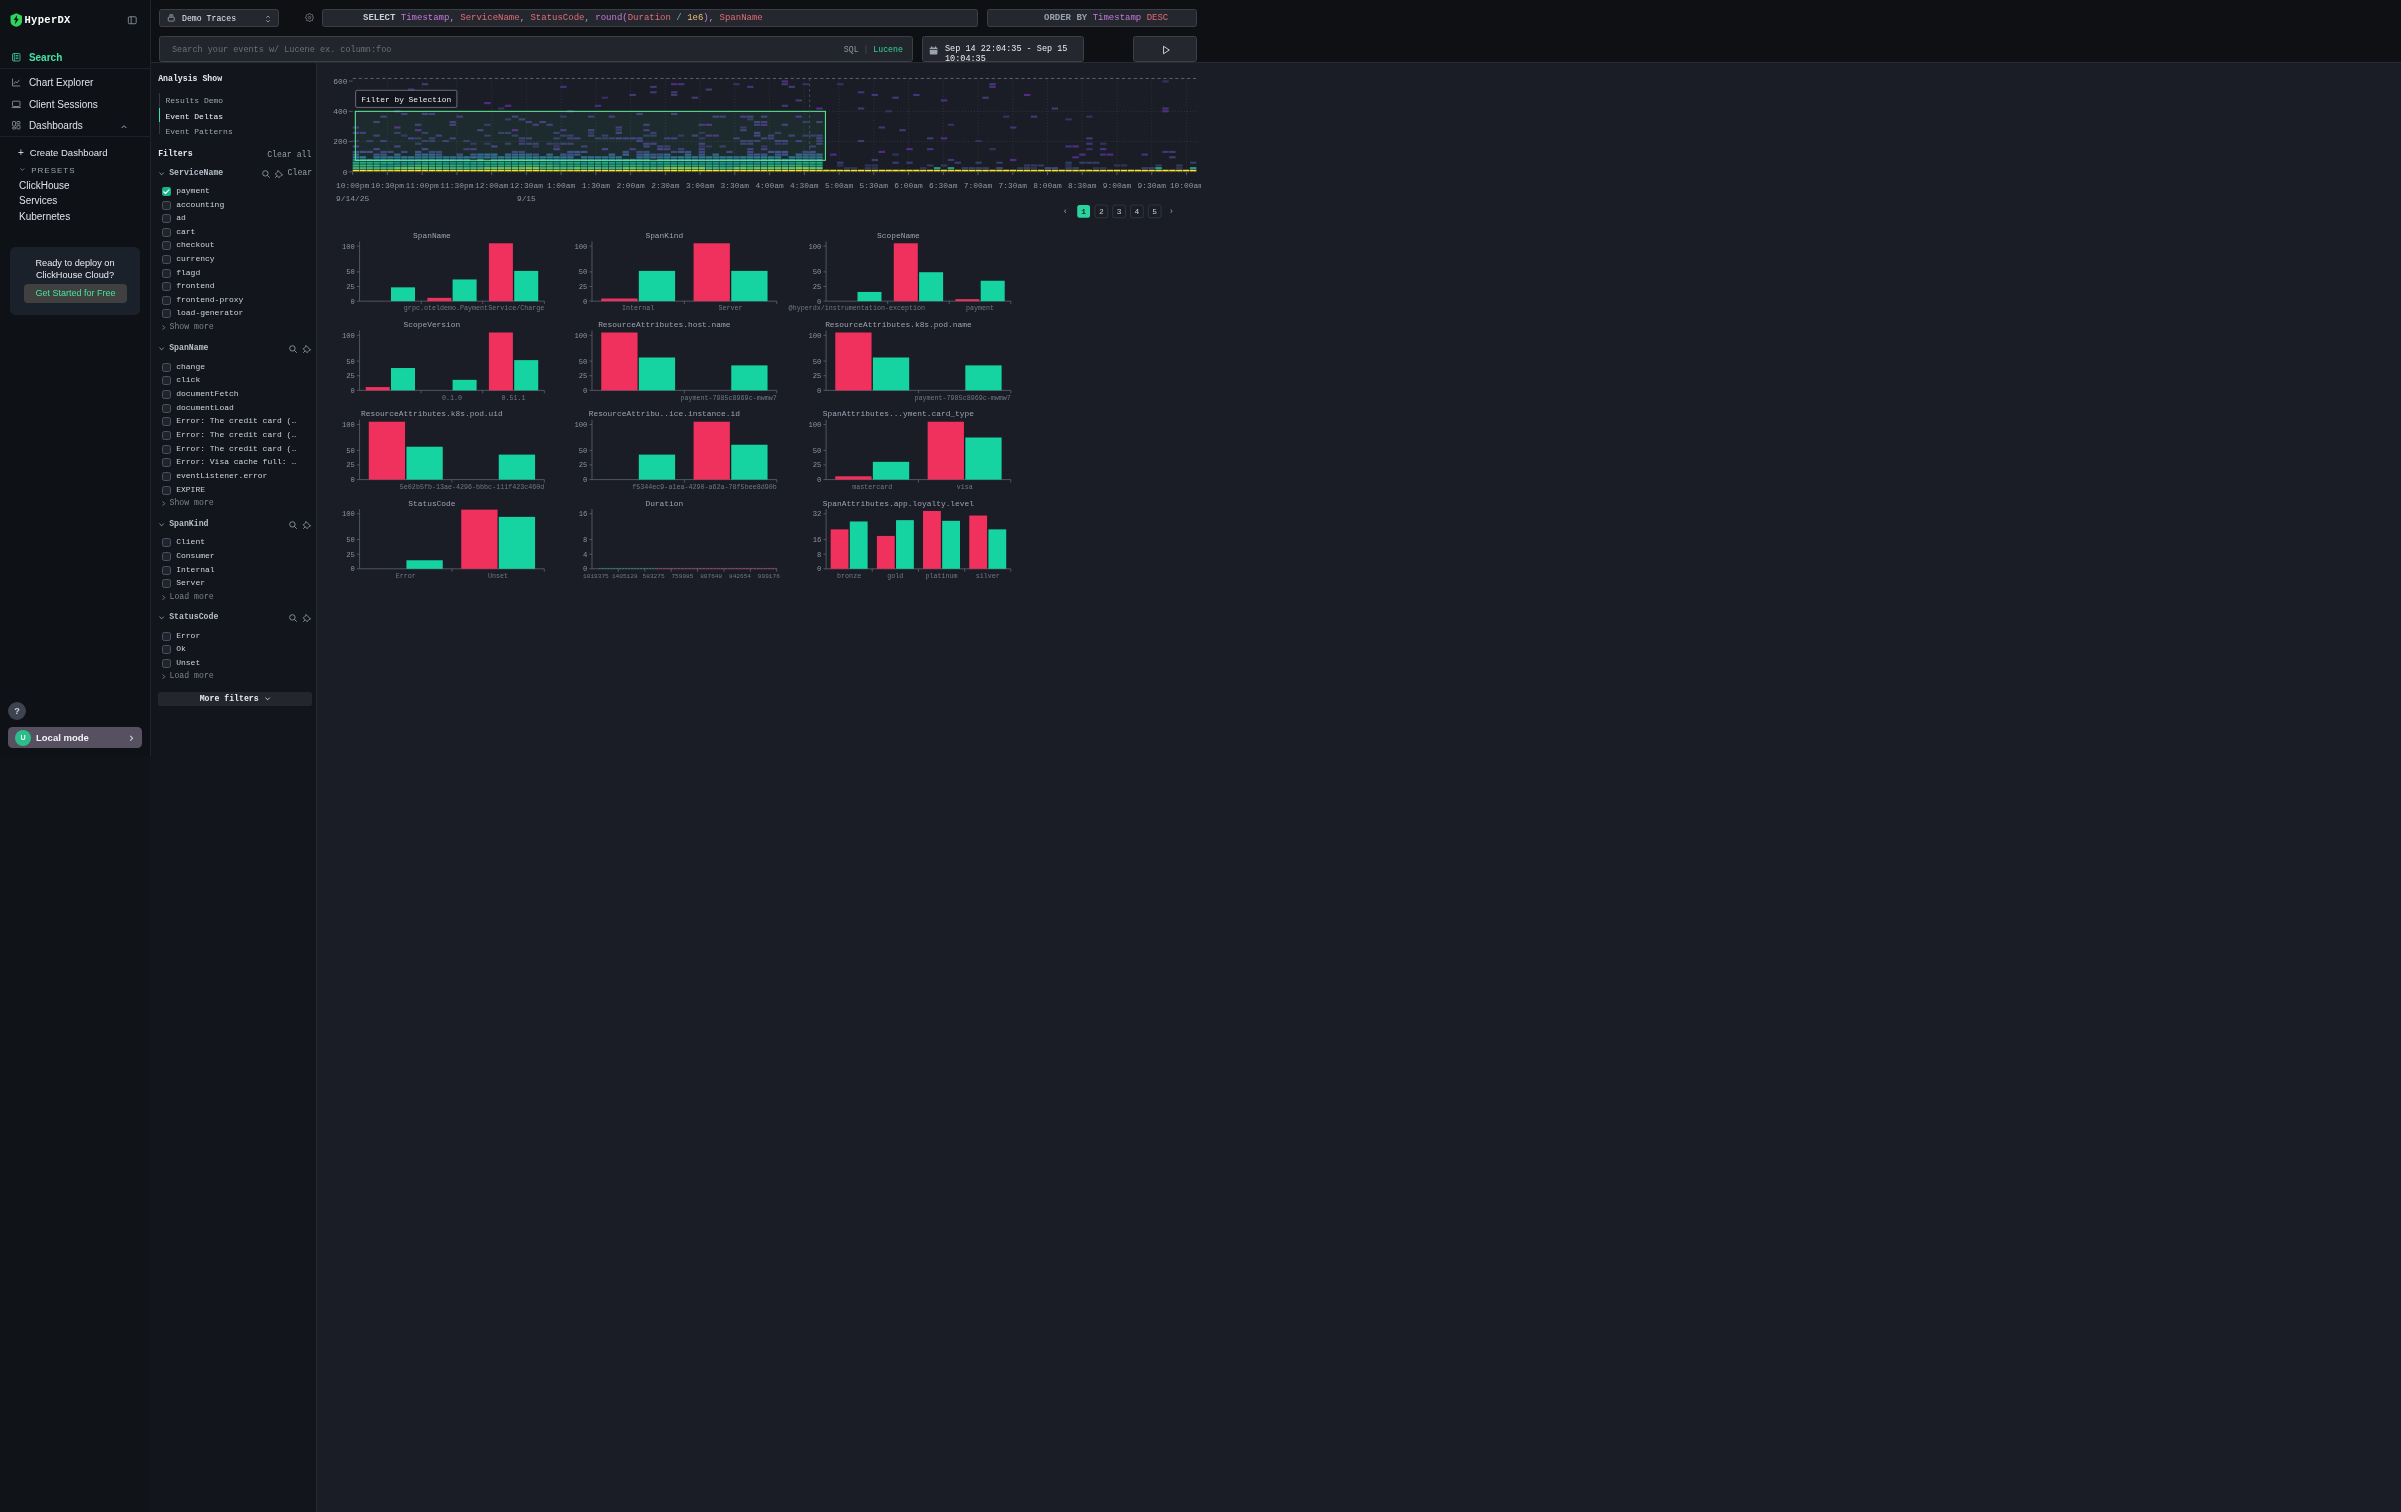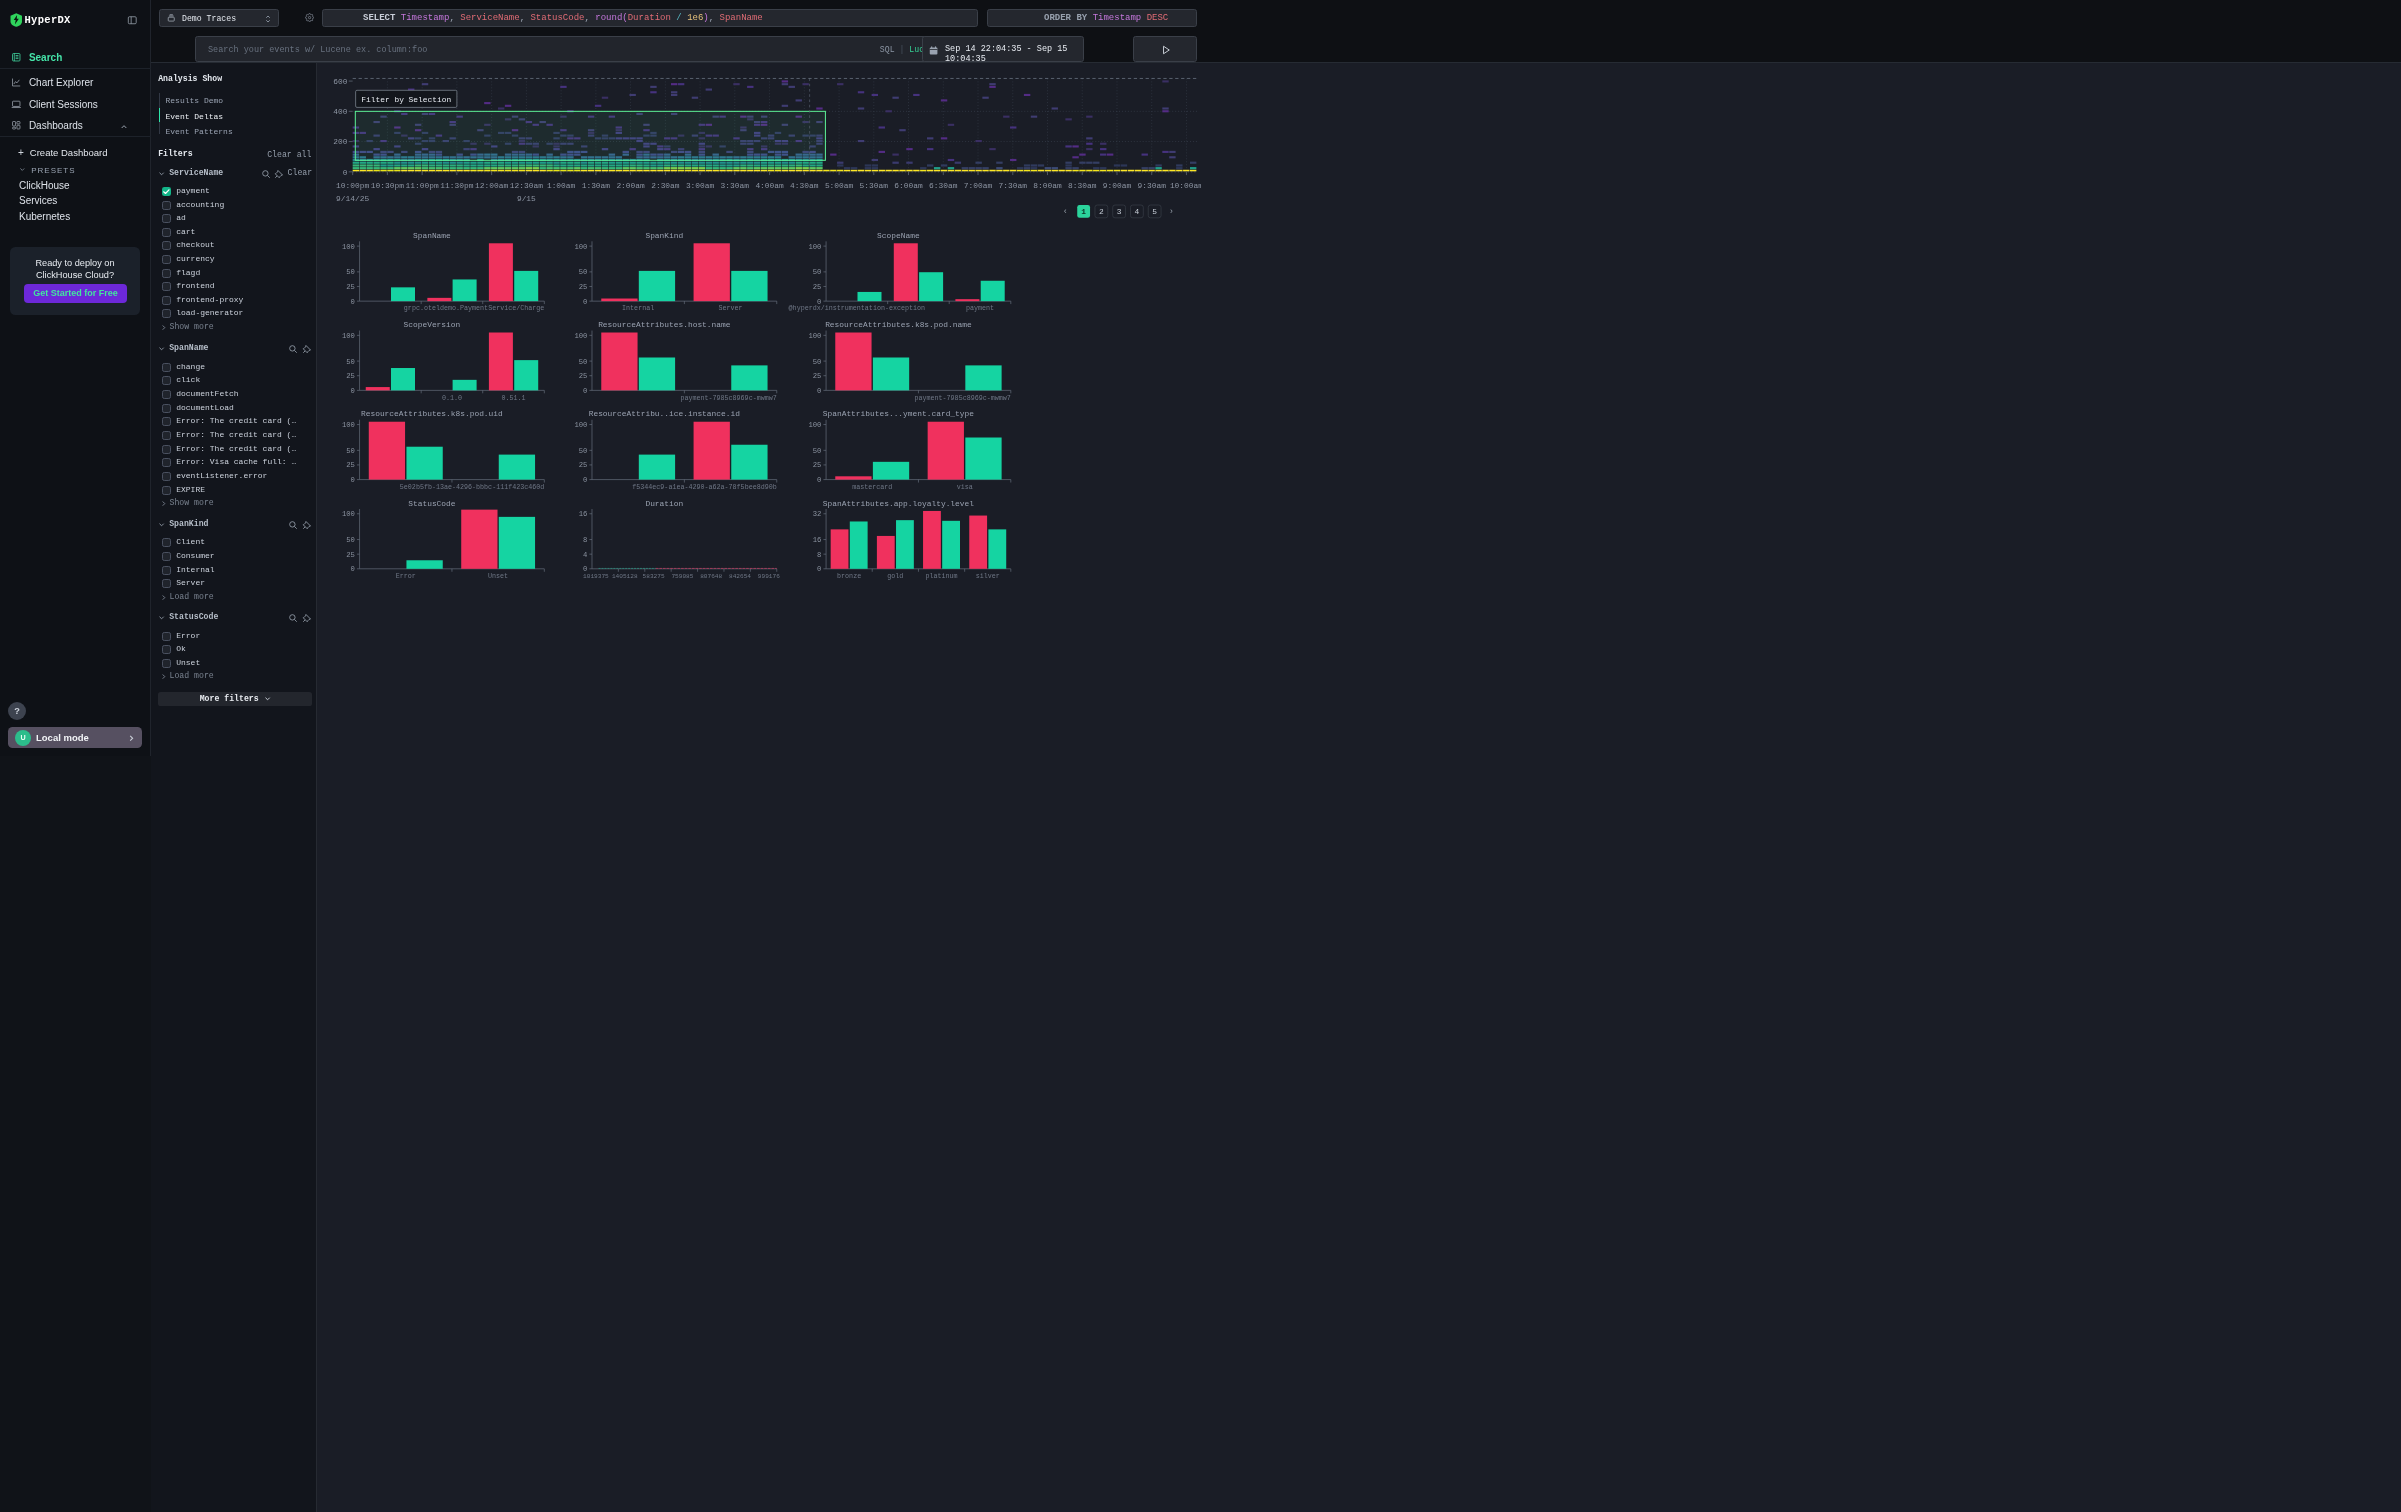--- a/index.html
+++ b/index.html
@@ -23,36 +23,36 @@
 .navchev { position:absolute; right:14.5px; top:4.6px; width:8px; height:8px; }
 .sep { position:absolute; left:0; width:151px; border-top:0.7px solid #1d222a; }
 .subnav { position:absolute; left:18px; width:125px; height:14.5px; color:#e2e6ec; font-size:9.5px; }
 .plus { color:#cfd5dd; font-size:10px; margin-right:6px; }
 .presets { color:#9aa4b2; font-size:8px; letter-spacing:1px; }
 .pitem { position:absolute; left:19px; width:118px; color:#dde2e9; font-size:10px; }
 .promo { position:absolute; left:10px; top:247px; width:130px; height:68px; background:#1b212a;
   border-radius:5.3px; }
 .pl1 { text-align:center; margin-top:10.5px; color:#e8ecf1; font-size:9.2px; }
 .pl2 { text-align:center; margin-top:2px; color:#e8ecf1; font-size:9.2px; }
-.pbtn { position:absolute; left:14px; top:37px; width:103px; height:19px; background:#6d28d9;
-  border-radius:4px; color:#43e59e; font-weight:bold; font-size:9px; text-align:center;
+.pbtn { position:absolute; left:14px; top:37px; width:103px; height:19px; background:#404040;
+  border-radius:4px; color:#43e59e; font-weight:normal; font-size:9px; text-align:center;
   line-height:19px; }
 .helpc { position:absolute; left:8px; top:702px; width:18px; height:18px; border-radius:50%;
   background:#3d434f; color:#ccd2db; font-weight:bold; font-size:9.2px; text-align:center;
   line-height:18px; }
 .localmode { position:absolute; left:8px; top:727px; width:134px; height:21px; background:#565061;
   border-radius:4.6px; }
 .avatar { position:absolute; left:7.2px; top:2.6px; width:16px; height:16px; border-radius:50%;
   background:#2cbd8b; color:#eafff6; font-weight:bold; font-size:7.2px; text-align:center;
   line-height:16px; }
 .lmt { position:absolute; left:28px; top:4.6px; color:#f2f4f7; font-weight:bold; font-size:9.5px; }
 
 .hbox { position:absolute; background:#24272e; border:0.7px solid #3a3f48; border-radius:2.6px;
   font-size:8.5px; }
-.sb { background:#22252c;margin-left:36px; }
+.sb { background:#22252c; }
 .sql { position:absolute; left:8px; top:3.3px; font-size:9px; color:#aab2c0; white-space:pre; }
 .kw { color:#c9ced8; font-weight:bold;margin-left:32px; }
 .kw2 { color:#98a1ae; font-weight:bold;margin-left:48px; }
 .pur { color:#c678dd; }
 .red { color:#e06c75; }
 .gr { color:#9aa3b1; }
 .cy2 { color:#56b6c2; }
 .yel { color:#e5c07b; }
 .ph { position:absolute; left:12px; top:8px; color:#68717f; font-size:8.5px; }
 .sqltog { position:absolute; right:9.2px; top:8px; font-size:8.2px; }

